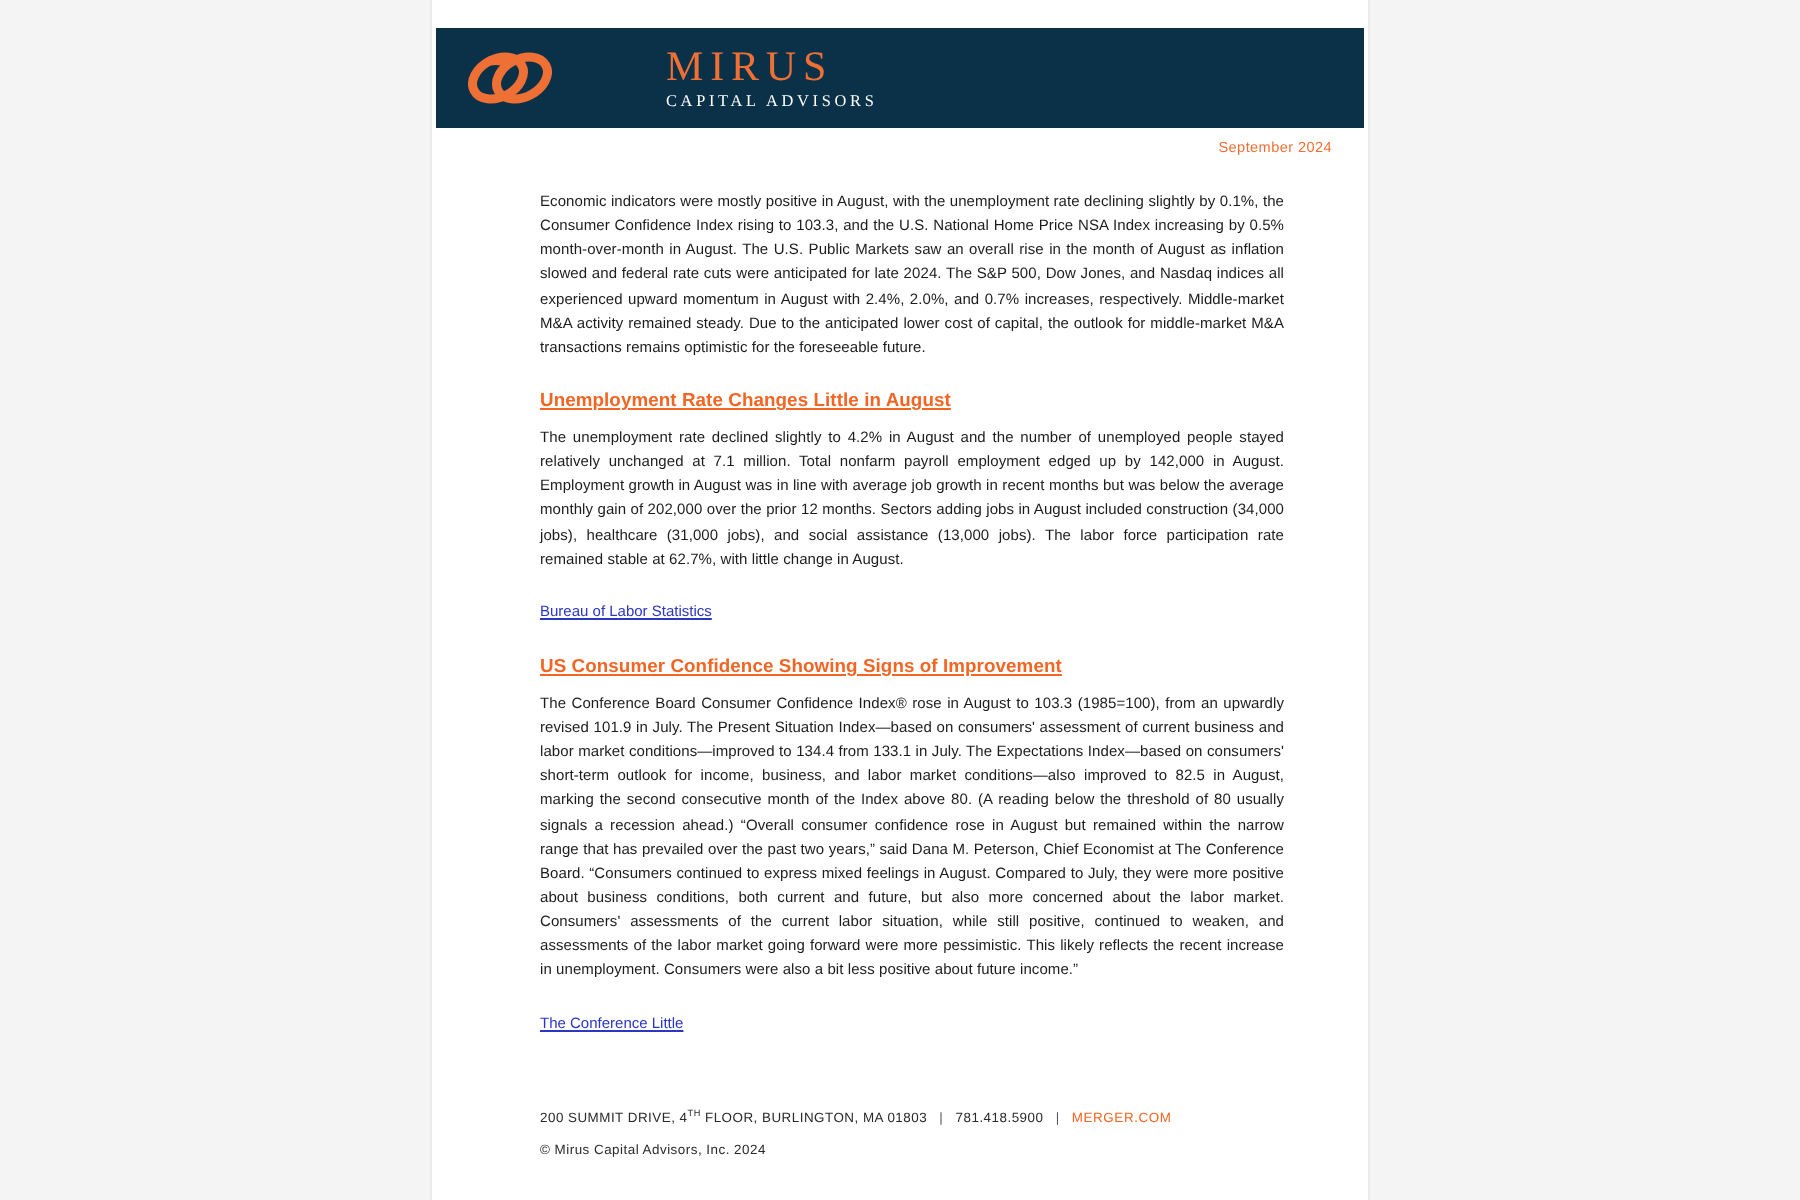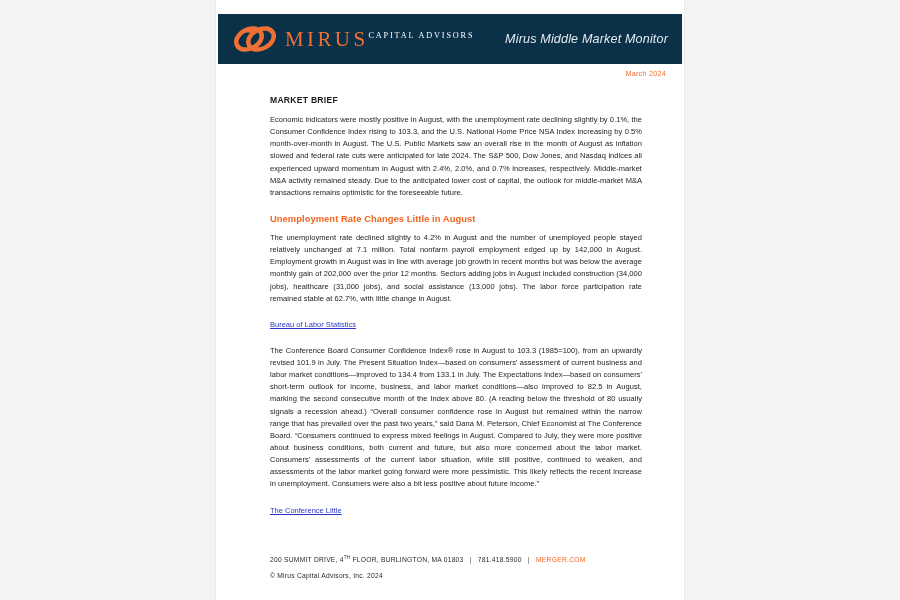--- a/index.html
+++ b/index.html
@@ -48,23 +48,24 @@
     gap: 9px;
   }
   .brand-mark {
     width: 42px;
     height: 30px;
     flex: none;
     display: block;
   }
   .brand-words {
     display: flex;
-    flex-direction: row;
+    flex-direction: column;
     justify-content: center;
     line-height: 1;
+    margin-left: 48px;
   }
   .brand-name {
     font-family: "Liberation Serif", serif;
     font-size: 21px;
     letter-spacing: 3.4px;
     color: #ef7035;
     font-weight: 400;
     white-space: nowrap;
   }
   .brand-tagline {
@@ -122,20 +123,21 @@
   }
 
   .section { margin-top: 14px; }
 
   .section-heading {
     font-size: 9.4px;
     font-weight: bold;
     color: #f26522;
     margin: 0 0 8px 0;
     letter-spacing: 0.05px;
+    text-decoration: underline;
   }
 
   .source-link {
     display: inline-block;
     font-size: 7.5px;
     line-height: 1.6;
     color: #2b36c4;
     margin-top: 14px;
     cursor: pointer;
     text-align: right;
@@ -176,37 +178,36 @@
         <ellipse cx="30" cy="30" rx="27" ry="19" fill="none" stroke="#ef7035" stroke-width="9" transform="rotate(-28 30 30)"></ellipse>
         <ellipse cx="54" cy="30" rx="27" ry="19" fill="none" stroke="#ef7035" stroke-width="9" transform="rotate(-28 54 30)"></ellipse>
         <path d="M30 11 A27 19 0 0 1 44 20" fill="none" stroke="#ef7035" stroke-width="9" transform="rotate(-28 30 30)"></path>
       </svg>
       <div class="brand-words">
         <div class="brand-name">MIRUS</div>
         <div class="brand-tagline">CAPITAL ADVISORS</div>
       </div>
     </div>
 
-    <div id="masthead-title">Mirus Middle Market Monitor</div>
   </div>
 
-  <div id="issue-date">March 2024</div>
+  <div id="issue-date">September 2024</div>
 
   <div id="content">
 
-    <h1 id="brief-heading">MARKET BRIEF</h1>
     <p class="body-text">Economic indicators were mostly positive in August, with the unemployment rate declining slightly by 0.1%, the Consumer Confidence Index rising to 103.3, and the U.S. National Home Price NSA Index increasing by 0.5% month-over-month in August. The U.S. Public Markets saw an overall rise in the month of August as inflation slowed and federal rate cuts were anticipated for late 2024. The S&amp;P 500, Dow Jones, and Nasdaq indices all experienced upward momentum in August with 2.4%, 2.0%, and 0.7% increases, respectively. Middle-market M&amp;A activity remained steady. Due to the anticipated lower cost of capital, the outlook for middle-market M&amp;A transactions remains optimistic for the foreseeable future.</p>
 
     <div class="section">
       <h2 class="section-heading">Unemployment Rate Changes Little in August</h2>
       <p class="body-text">The unemployment rate declined slightly to 4.2% in August and the number of unemployed people stayed relatively unchanged at 7.1 million. Total nonfarm payroll employment edged up by 142,000 in August. Employment growth in August was in line with average job growth in recent months but was below the average monthly gain of 202,000 over the prior 12 months. Sectors adding jobs in August included construction (34,000 jobs), healthcare (31,000 jobs), and social assistance (13,000 jobs). The labor force participation rate remained stable at 62.7%, with little change in August.</p>
       <a class="source-link" href="#">Bureau of Labor Statistics</a>
     </div>
 
     <div class="section">
+      <h2 class="section-heading">US Consumer Confidence Showing Signs of Improvement</h2>
       <p class="body-text">The Conference Board Consumer Confidence Index® rose in August to 103.3 (1985=100), from an upwardly revised 101.9 in July. The Present Situation Index—based on consumers' assessment of current business and labor market conditions—improved to 134.4 from 133.1 in July. The Expectations Index—based on consumers' short-term outlook for income, business, and labor market conditions—also improved to 82.5 in August, marking the second consecutive month of the Index above 80. (A reading below the threshold of 80 usually signals a recession ahead.) “Overall consumer confidence rose in August but remained within the narrow range that has prevailed over the past two years,” said Dana M. Peterson, Chief Economist at The Conference Board. “Consumers continued to express mixed feelings in August. Compared to July, they were more positive about business conditions, both current and future, but also more concerned about the labor market. Consumers' assessments of the current labor situation, while still positive, continued to weaken, and assessments of the labor market going forward were more pessimistic. This likely reflects the recent increase in unemployment. Consumers were also a bit less positive about future income.”</p>
       <a class="source-link" href="#">The Conference Little</a>
     </div>
 
   </div>
 
   <div id="page-footer">
     <div class="footer-line">
       <span>200 SUMMIT DRIVE, 4</span><span class="sup">TH</span><span> FLOOR, BURLINGTON, MA 01803</span>
       <span class="footer-sep">|</span>

